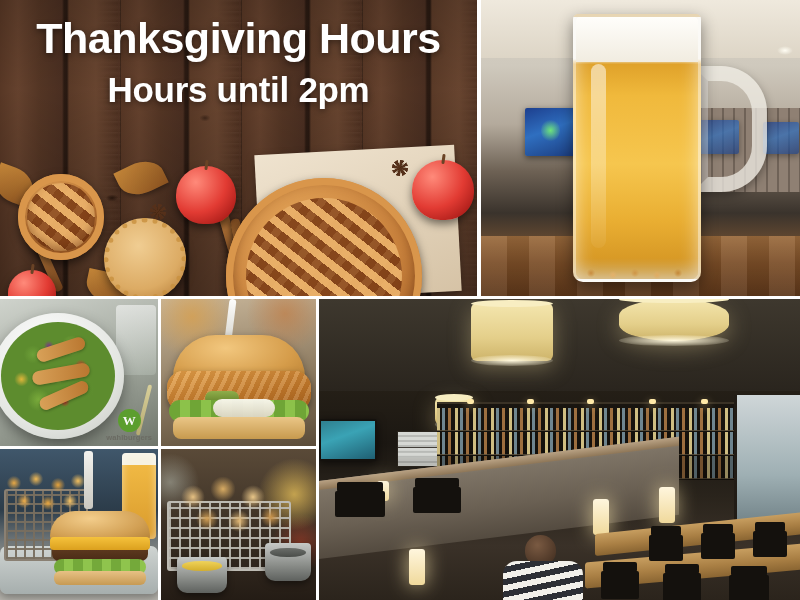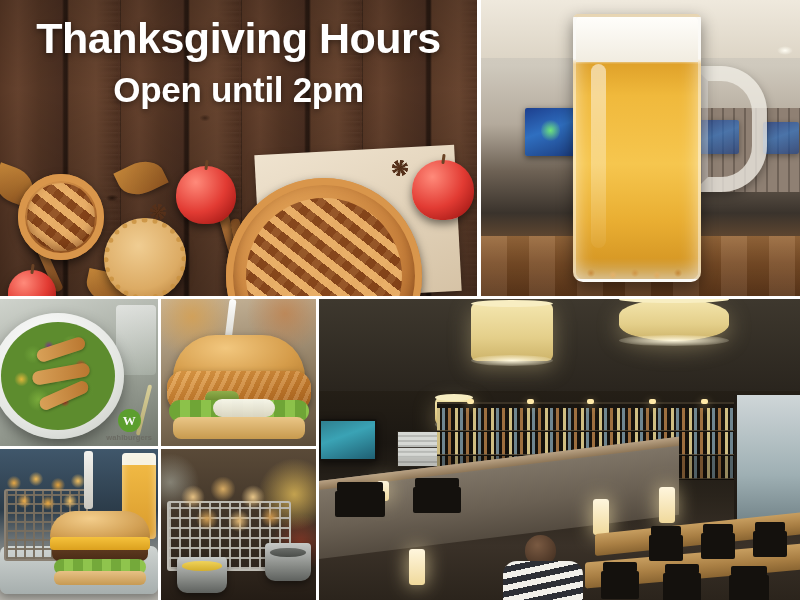--- a/index.html
+++ b/index.html
@@ -307,21 +307,21 @@
 
     <div class="pie-lattice" style="left:18px;top:174px;width:86px;height:86px;"></div>
     <div class="pie-plain" style="left:104px;top:218px;width:82px;height:82px;"></div>
     <div class="pie-lattice" style="left:226px;top:178px;width:196px;height:196px;"></div>
 
     <div class="apple" style="left:176px;top:166px;width:60px;height:58px;"></div>
     <div class="apple" style="left:412px;top:160px;width:62px;height:60px;"></div>
     <div class="apple" style="left:8px;top:270px;width:48px;height:46px;"></div>
 
     <div class="headline">Thanksgiving Hours</div>
-    <div class="subline">Open until 2pm</div>
+    <div class="subline">Hours until 2pm</div>
   </div>
 
   <div class="tile" id="tile-beer">
     <div class="beer-bg"></div>
     <div class="beer-ceiling"></div>
     <div class="ceil-light" style="left:92px;top:38px;"></div>
     <div class="ceil-light" style="left:296px;top:46px;"></div>
     <div class="stonewall" style="left:210px;top:108px;width:110px;height:84px;"></div>
     <div class="beer-tv" style="left:44px;top:108px;width:54px;height:48px;">
       <div class="blob"></div>

